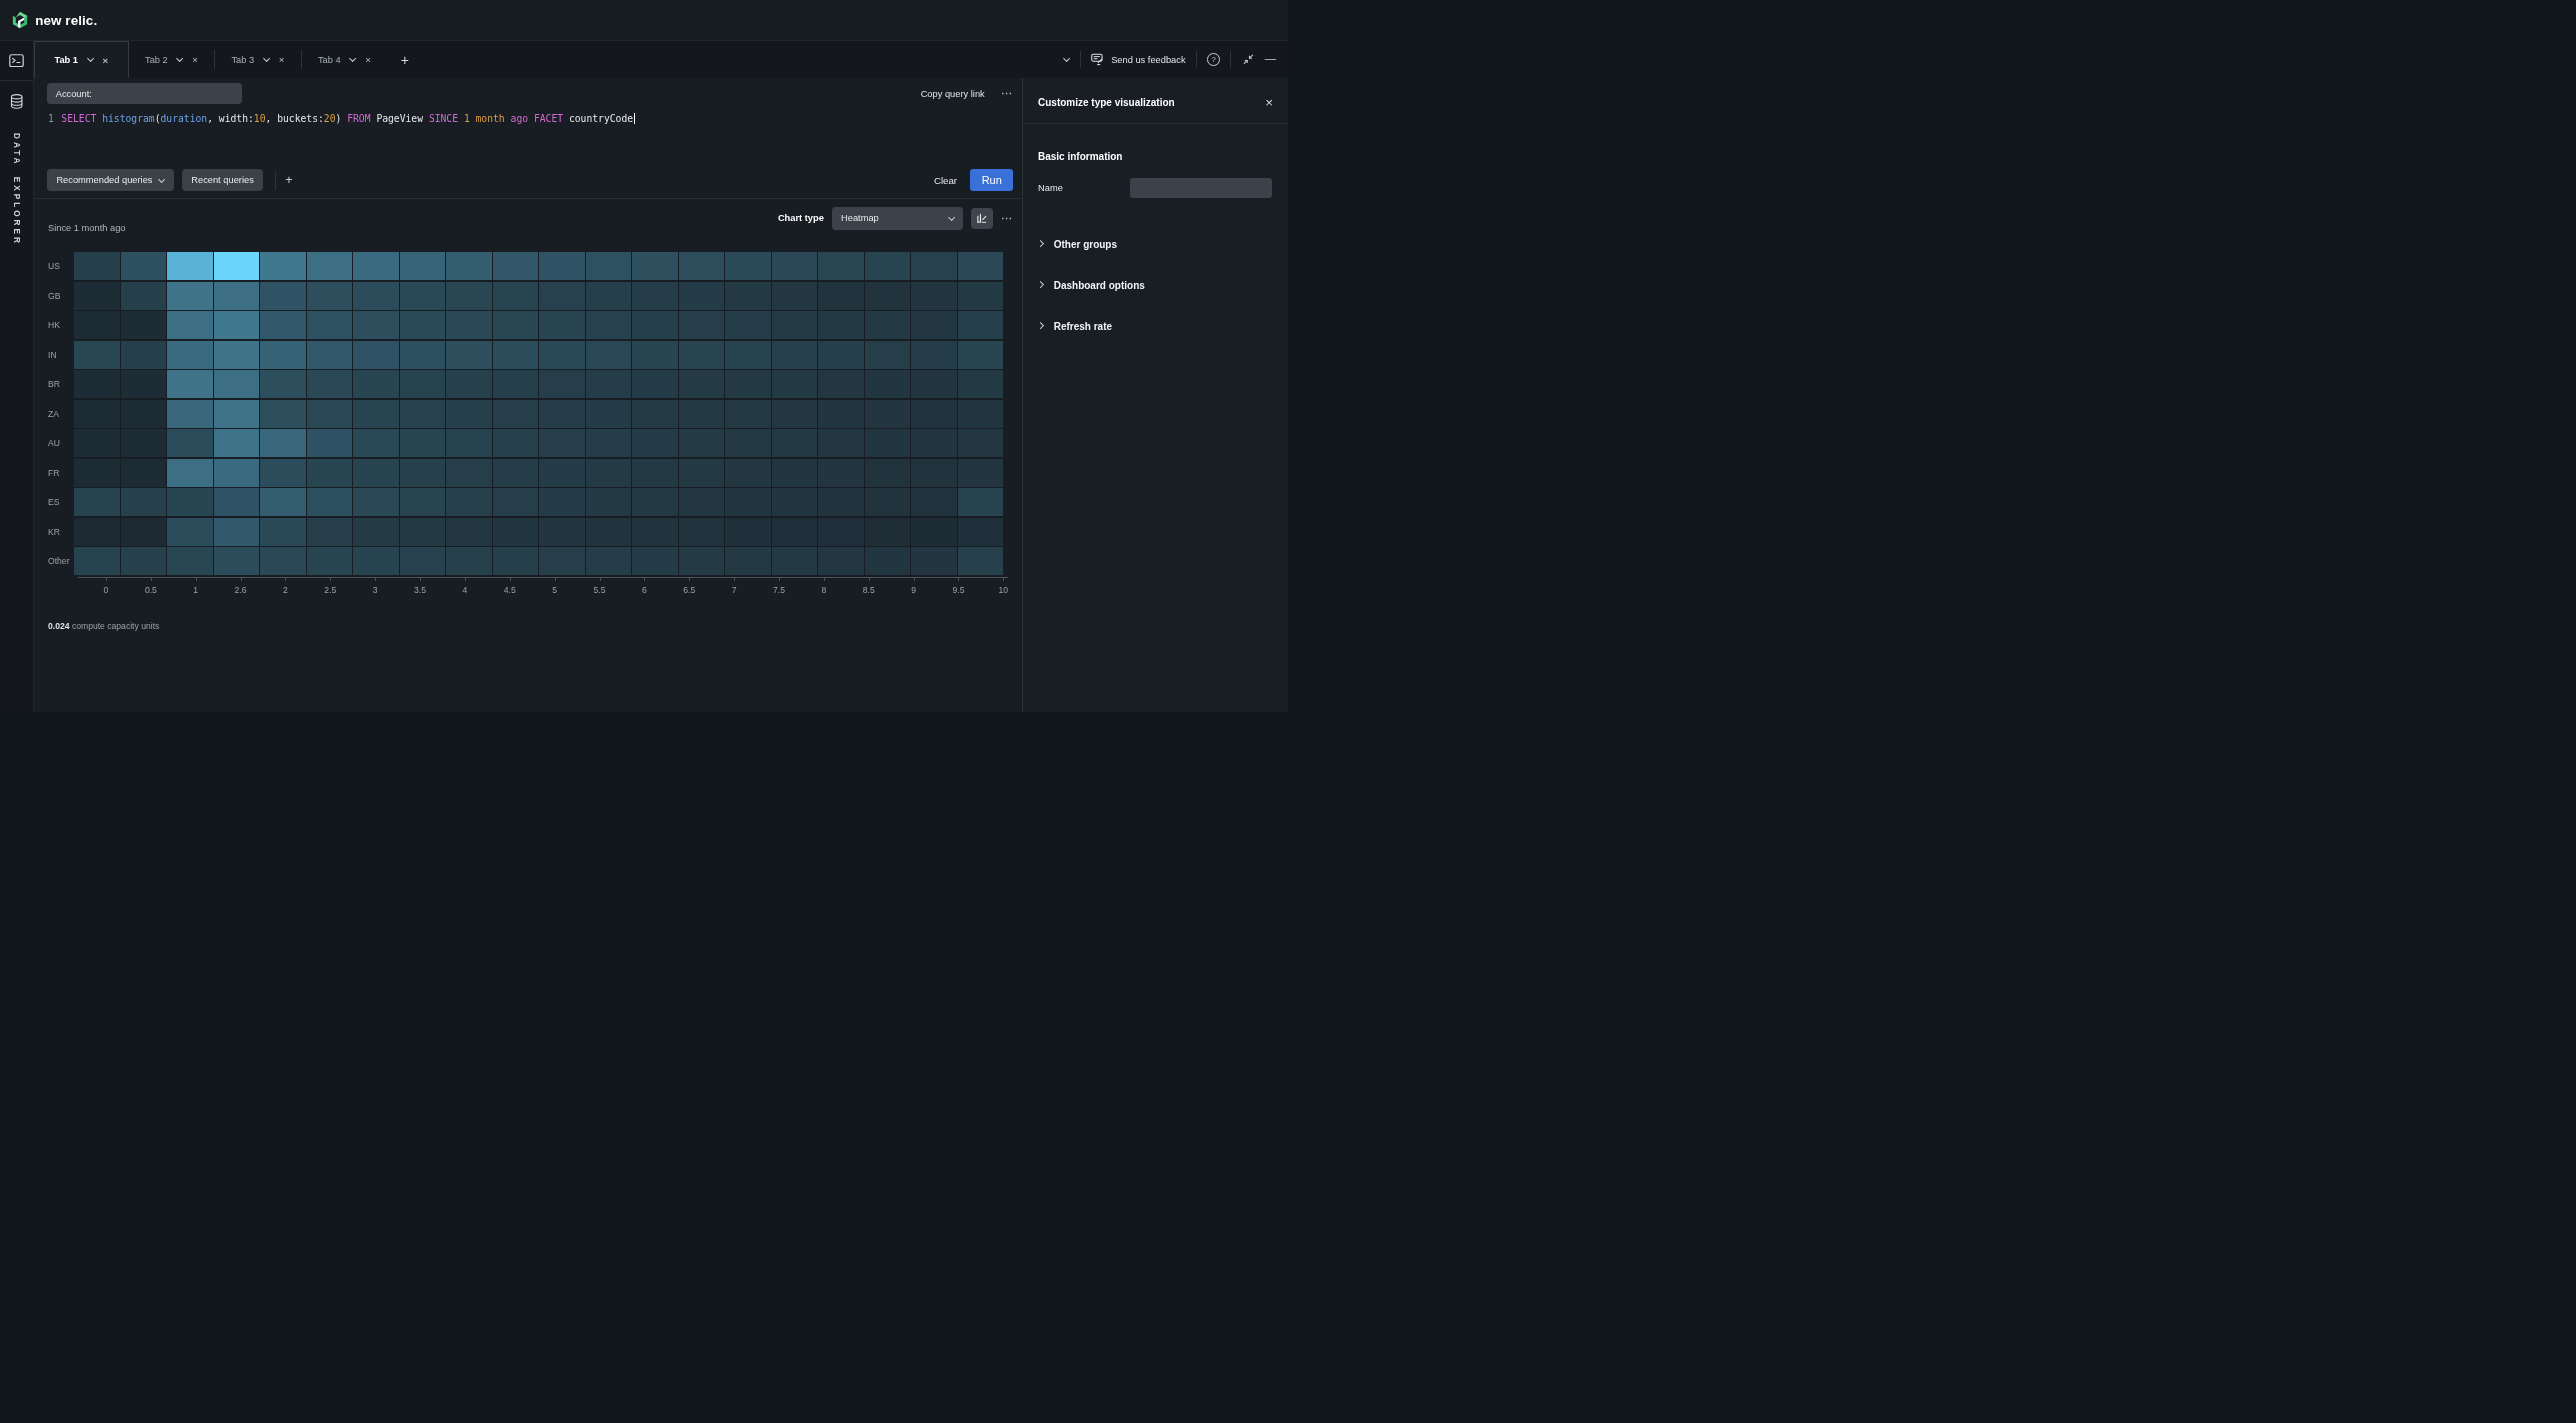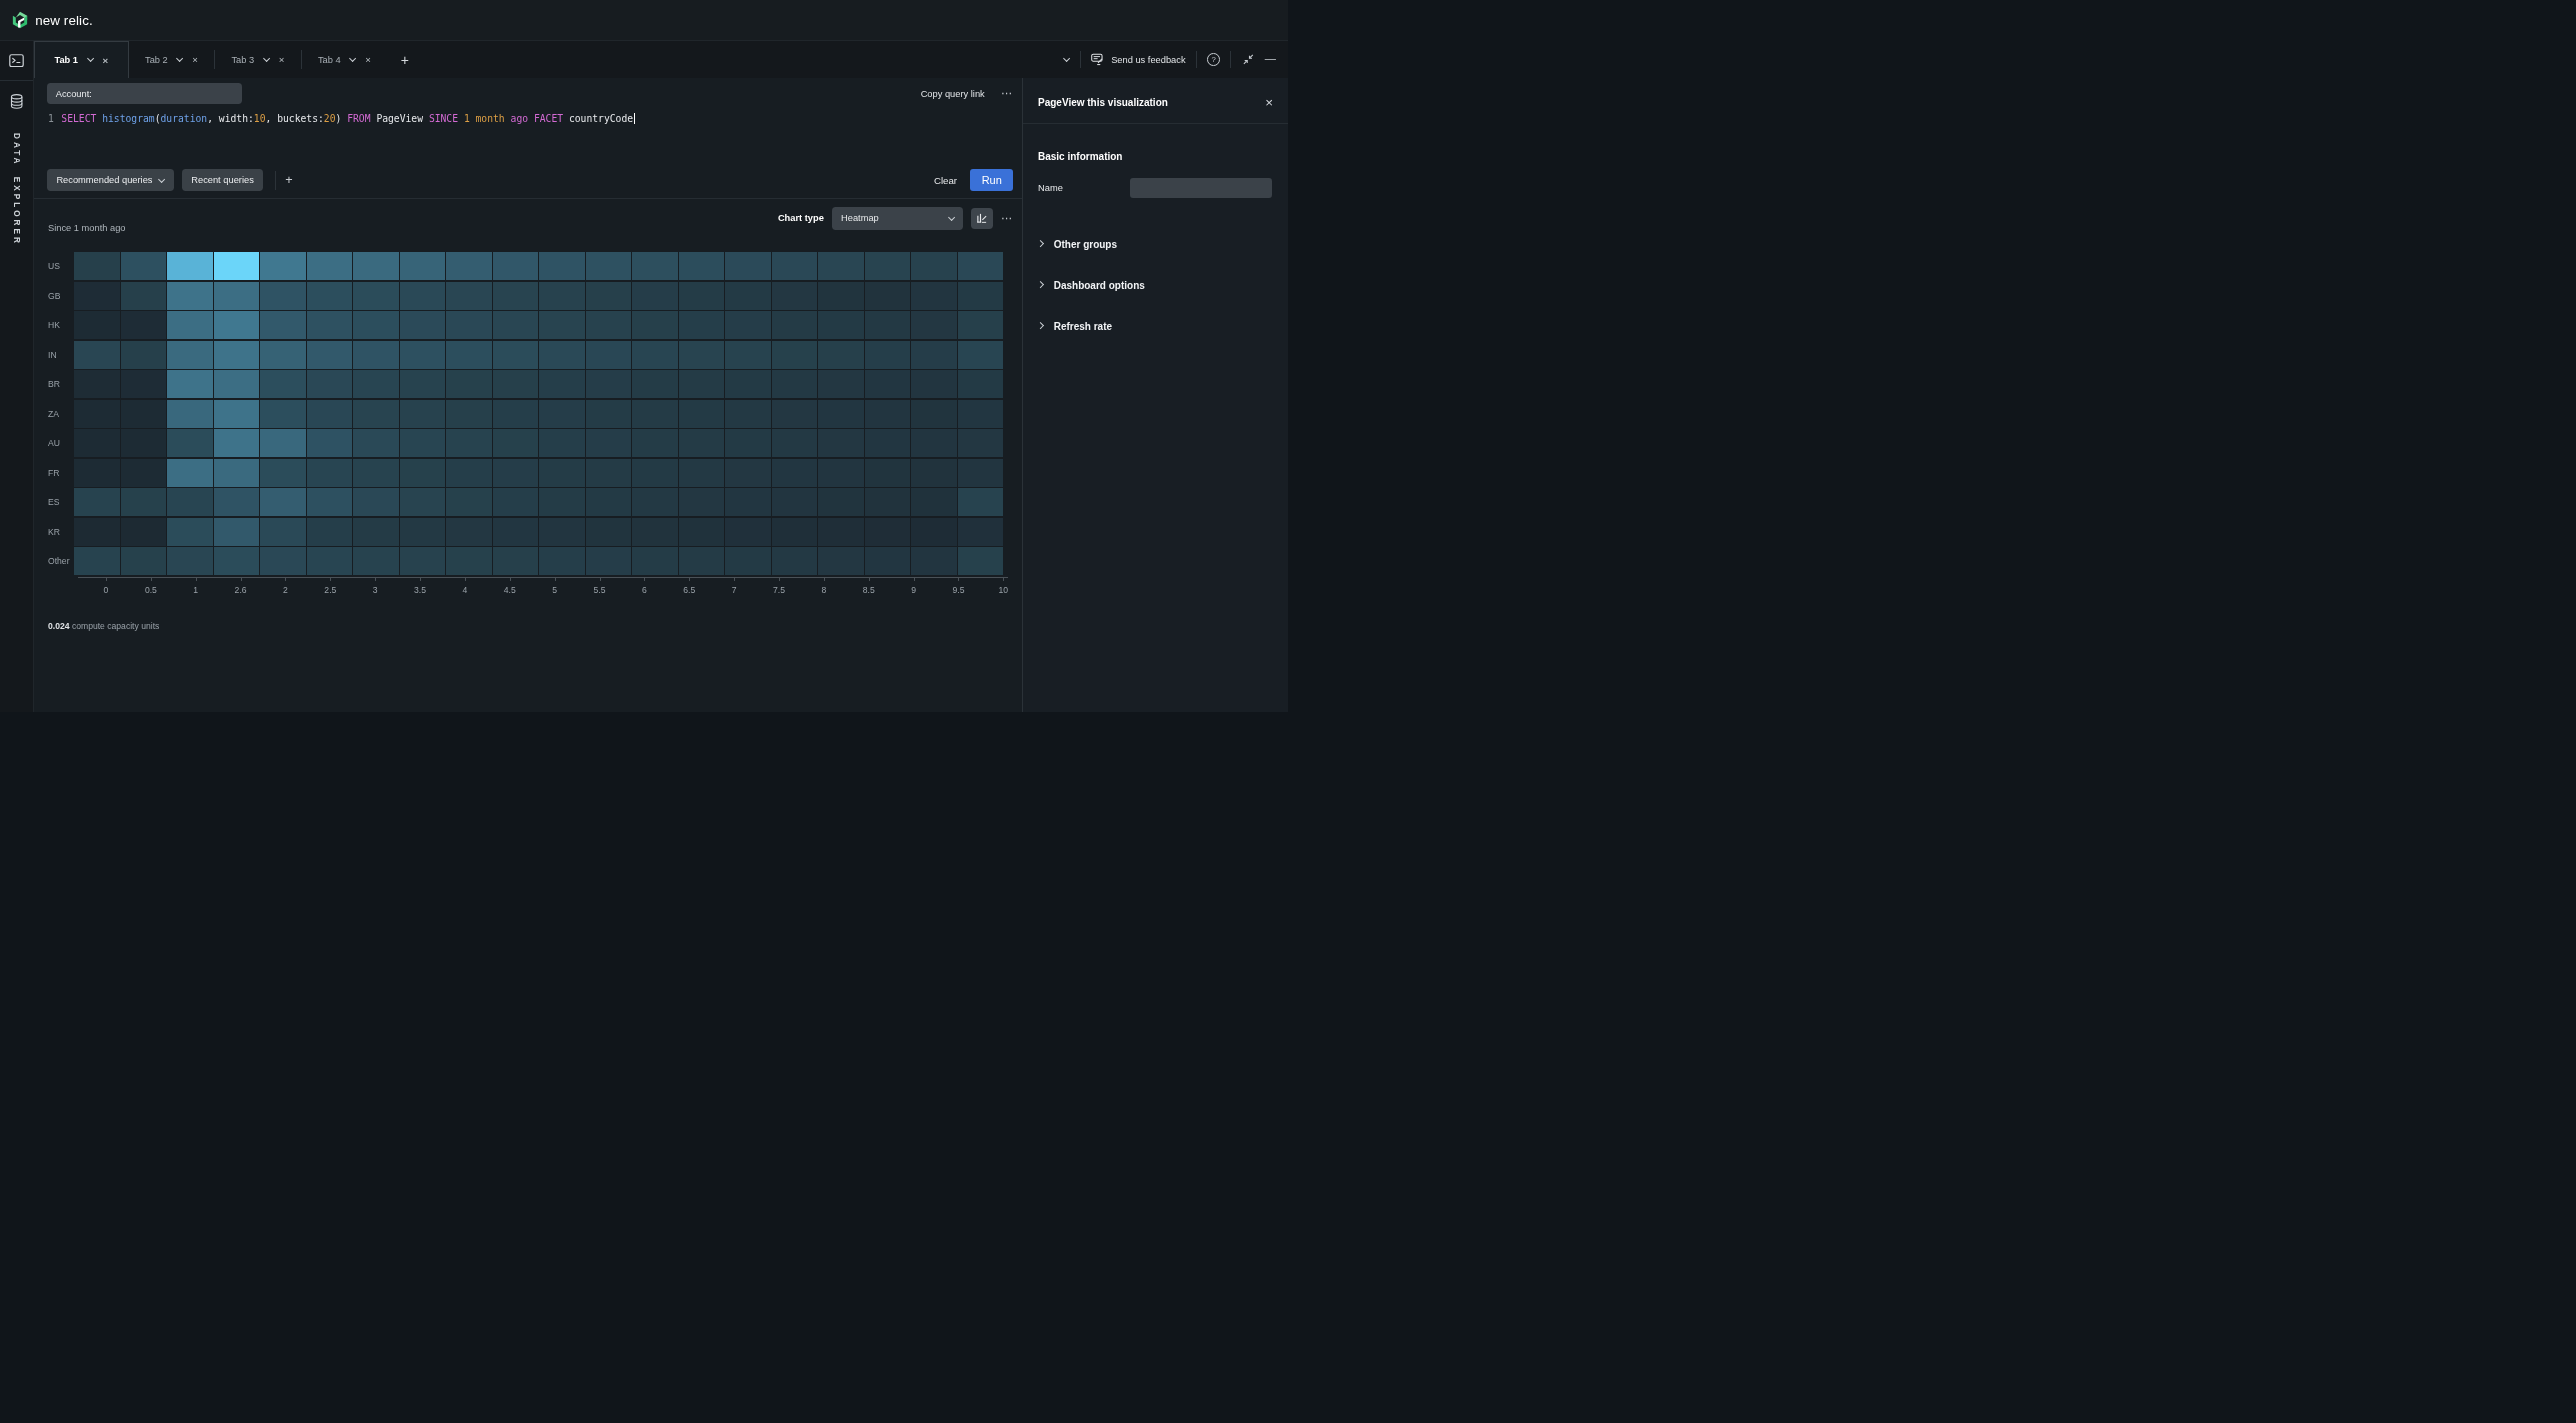--- a/index.html
+++ b/index.html
@@ -8,21 +8,21 @@
     width:1288px; height:712px; overflow:hidden;
     font-family:"Liberation Sans", sans-serif;
     color:#e8eaec; font-size:9px;
     -webkit-font-smoothing:antialiased;
   }
   .app { width:100%; height:100%; display:flex; flex-direction:column; background:#171d22; }
 
   
   .topbar { height:41px; flex:0 0 41px; background:#171c20; display:flex; align-items:center; padding-left:10.5px; border-bottom:0.7px solid #20262b; }
   .logo { display:flex; align-items:center; gap:6.7px; }
-  .logo-text { font-size:13.4px; font-weight:400; letter-spacing:0.1px; color:#ffffff; }
+  .logo-text { font-size:13.4px; font-weight:700; letter-spacing:0.1px; color:#ffffff; }
 
   
   .body-row { flex:1; display:flex; min-height:0; }
   .rail { flex:0 0 33px; background:#14181c; border-right:0.7px solid #20262b; display:flex; flex-direction:column; align-items:center; padding-top:12px; }
   .rail-icon { width:15px; height:15px; display:flex; align-items:center; justify-content:center; margin-bottom:10.5px; cursor:pointer; }
   .rail-divider { width:33px; height:0.7px; background:#262d33; margin:1.5px 0 13.4px 0; }
   .rail-title { writing-mode:vertical-rl; font-size:8.2px; letter-spacing:3px; color:#cdd2d7; font-weight:700; margin-top:13.4px; white-space:pre; }
 
   .right-of-rail { flex:1; display:flex; flex-direction:column; min-width:0; }
 
@@ -594,21 +594,21 @@
             </div>
 
           <div class="chart-footer">
             <b>0.024</b><span> compute capacity units</span>
           </div>
 
         </div>
 
         <div class="rpanel">
           <div class="rp-head">
-            <span class="rp-title">PageView this visualization</span>
+            <span class="rp-title">Customize type visualization</span>
             <span class="rp-close">×</span>
           </div>
           <div class="rp-section-title">Basic information</div>
           <div class="rp-name-row">
             <span class="rp-name-label">Name</span>
             <input class="rp-name-input" value="" style="">
           </div>
           <div class="rp-groups" id="rp-groups">
               <div class="rp-group">
                 <span class="chev-right"></span>

